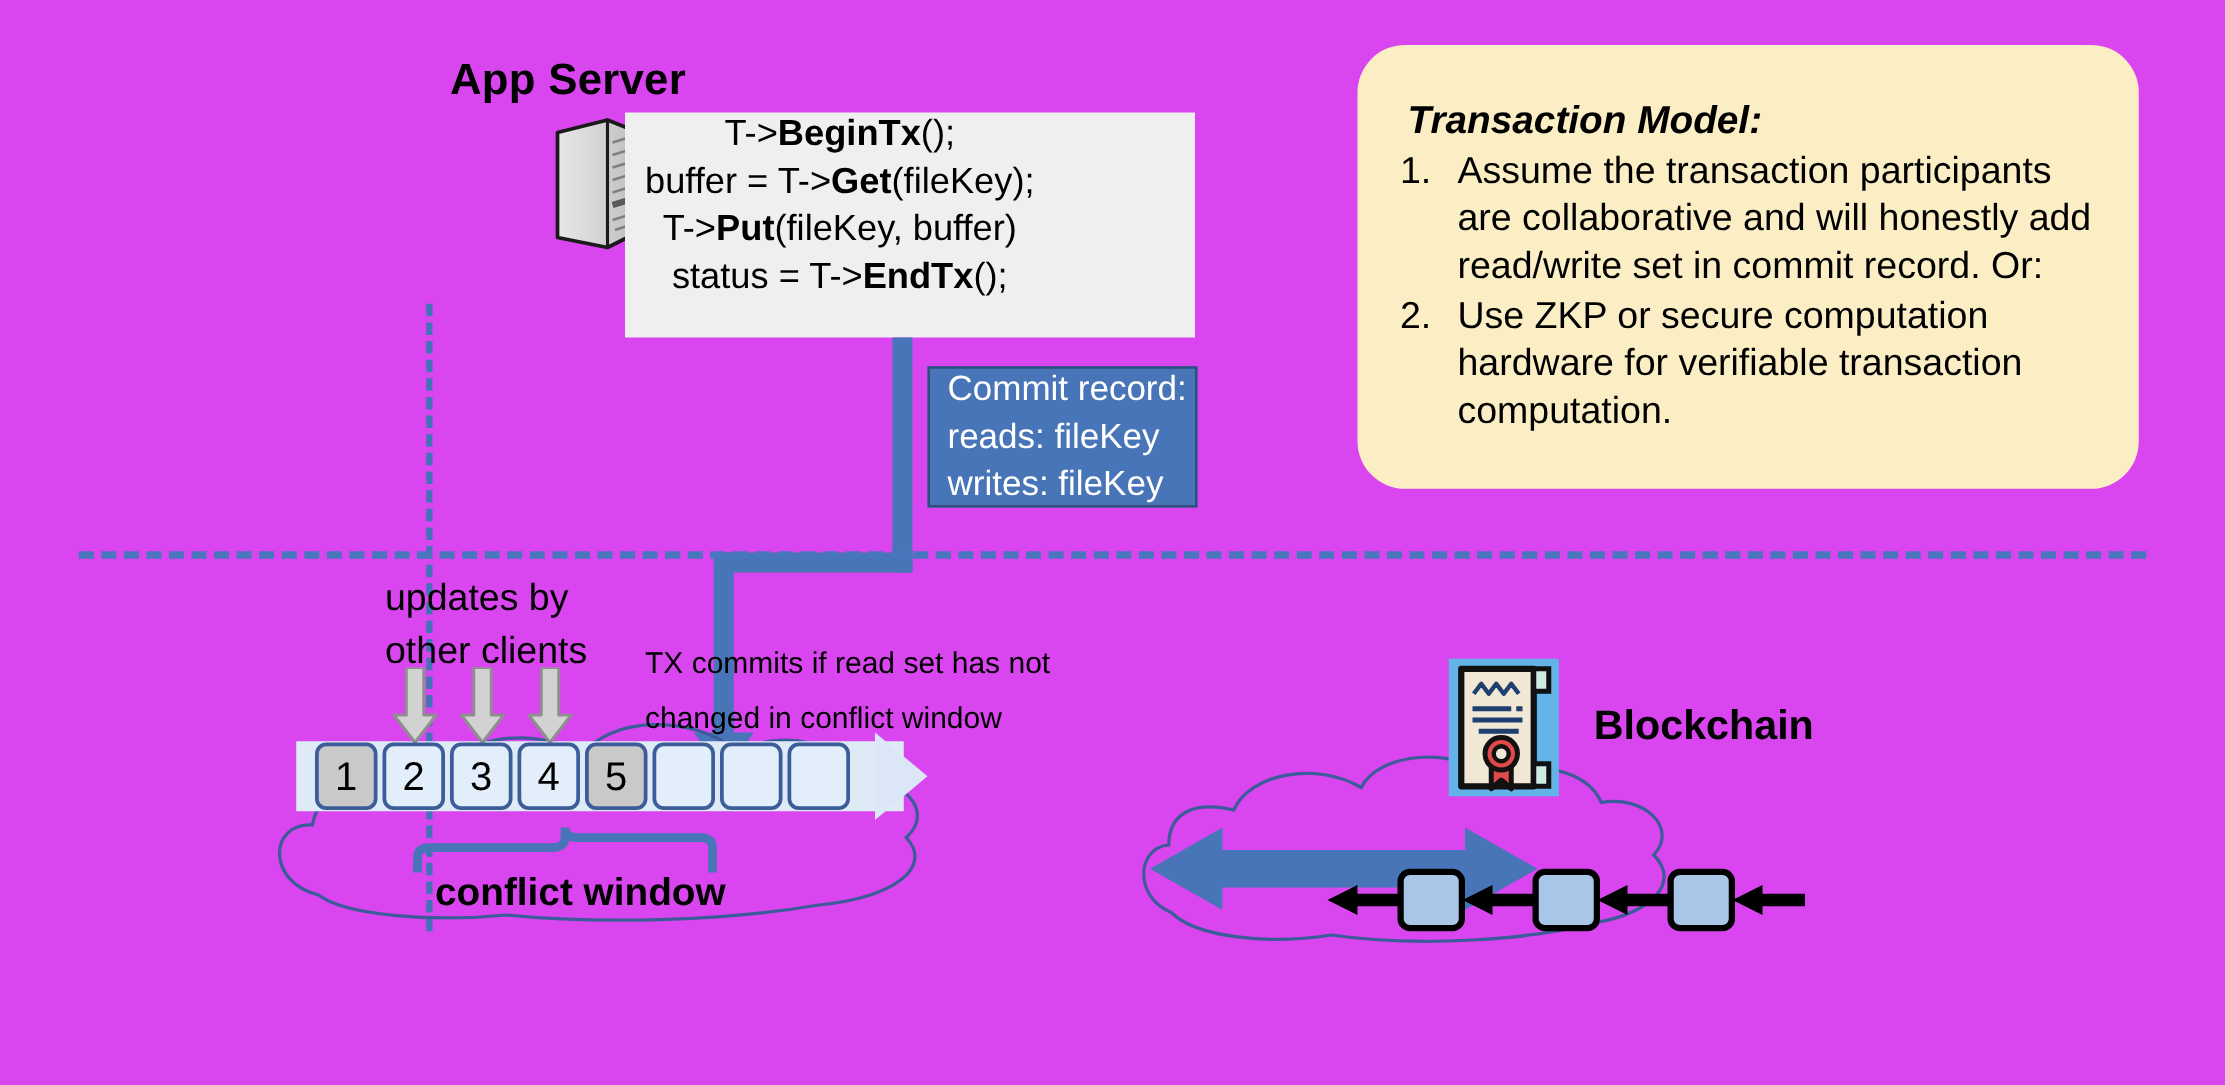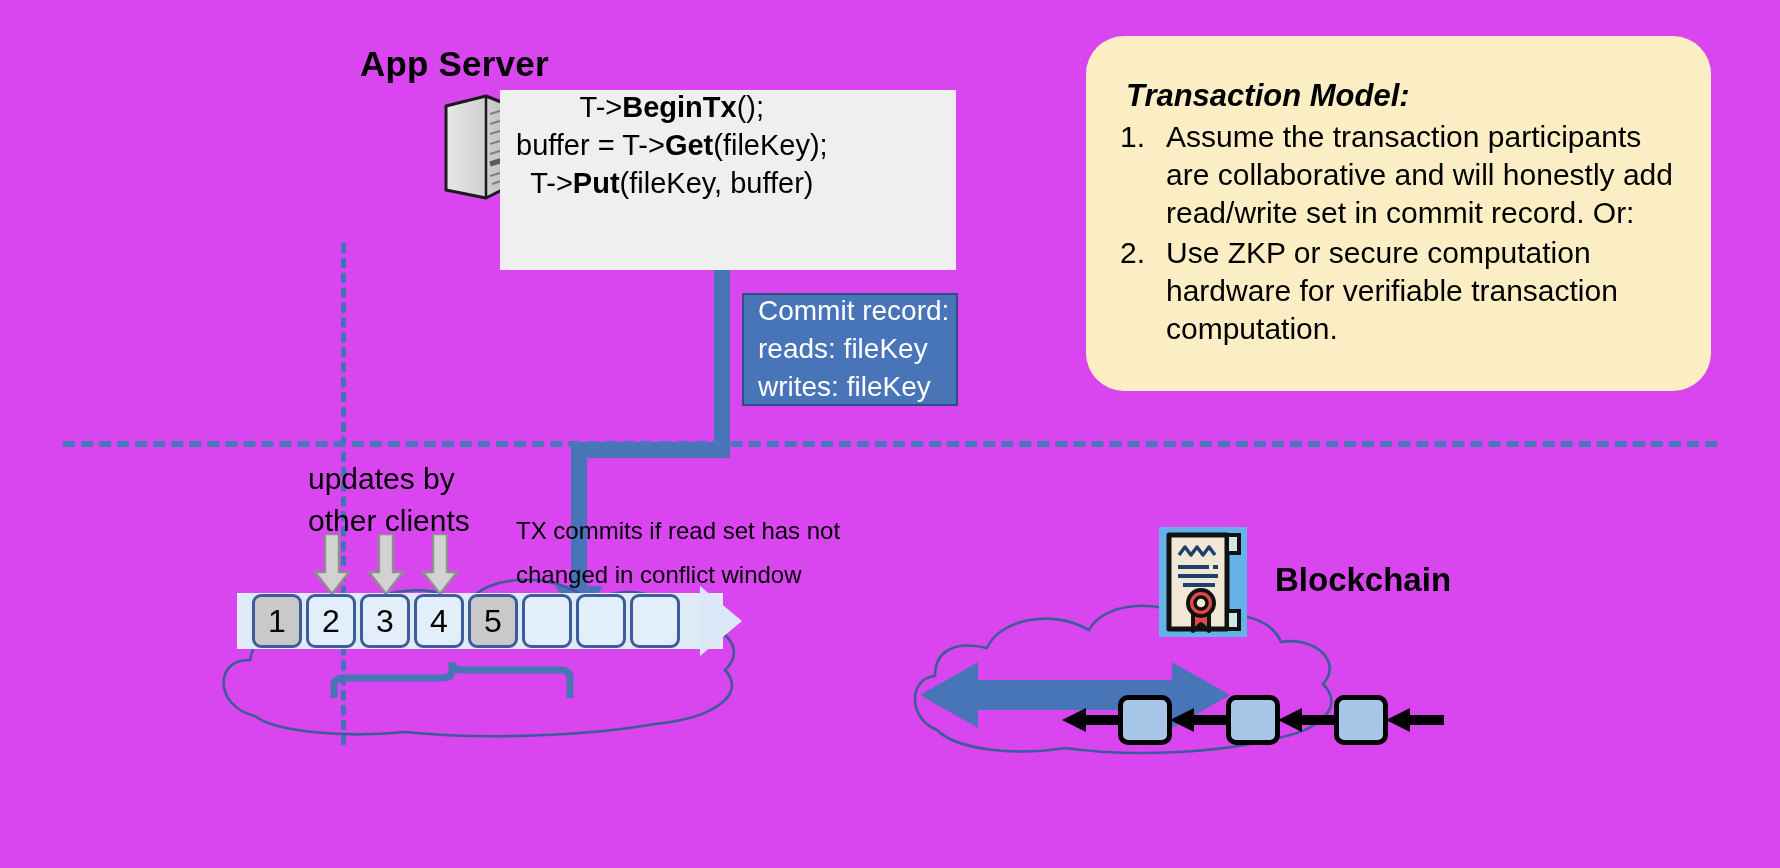--- a/index.html
+++ b/index.html
@@ -251,20 +251,21 @@
         <path d="M52 92 L61 89"></path>
       </g>
     </svg>
   </div>
 
   <div class="abs" id="code-box"></div>
   <div class="abs" id="code-text">
       <div class="code-line"><span>T-&gt;</span><b>BeginTx</b><span>();</span></div>
       <div class="code-line"><span>buffer = T-&gt;</span><b>Get</b><span>(fileKey);</span></div>
       <div class="code-line"><span>T-&gt;</span><b>Put</b><span>(fileKey, buffer)</span></div>
+      <div class="code-line"><span>status = T-&gt;</span><b>EndTx</b><span>();</span></div>
     </div>
 
   <div class="abs" id="tx-start-dashed"></div>
 
   <div class="abs" id="elbow-vert-top"></div>
   <div class="abs" id="elbow-horiz"></div>
   <div class="abs" id="elbow-vert-down"></div>
   <div class="abs" id="elbow-head"></div>
 
   <div class="abs" id="commit-record-box"></div>
@@ -339,20 +340,21 @@
       <div>TX commits if read set has not</div>
       <div>changed in conflict window</div>
     </div>
 
   <div class="abs" id="brace-wrap">
     <svg width="250" height="42" viewBox="0 0 250 42">
       <path d="M4 4 L4 16 Q4 24 14 24 L112 24 Q122 24 122 32 L122 40
                Q122 32 132 32 L230 32 Q240 32 240 24 L240 4" fill="none" stroke="#4874b8" stroke-width="7" stroke-linecap="butt" transform="translate(0,0) scale(1,-1) translate(0,-42)"></path>
     </svg>
   </div>
+  <div class="abs" id="conflict-window-label">conflict window</div>
 
   <div class="abs" id="double-arrow">
     <svg width="310" height="70" viewBox="0 0 310 70">
       <path d="M0 35 L58 2 L58 20 L252 20 L252 2 L310 35 L252 68 L252 50 L58 50 L58 68 Z" fill="#4874b8"></path>
     </svg>
   </div>
 
   <div class="abs" id="blockchain-cloud">
     <svg width="440" height="170" viewBox="0 0 440 170">
       <g fill="none" stroke="#3b5c99" stroke-width="2.6">

